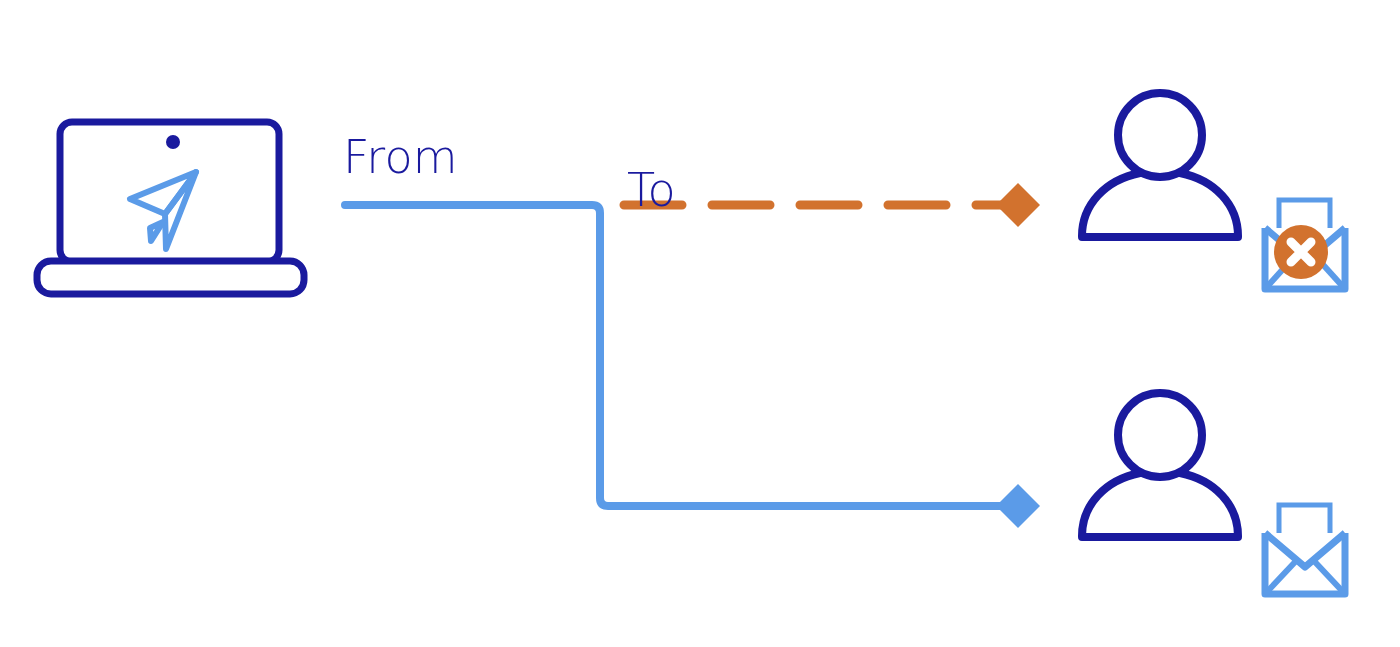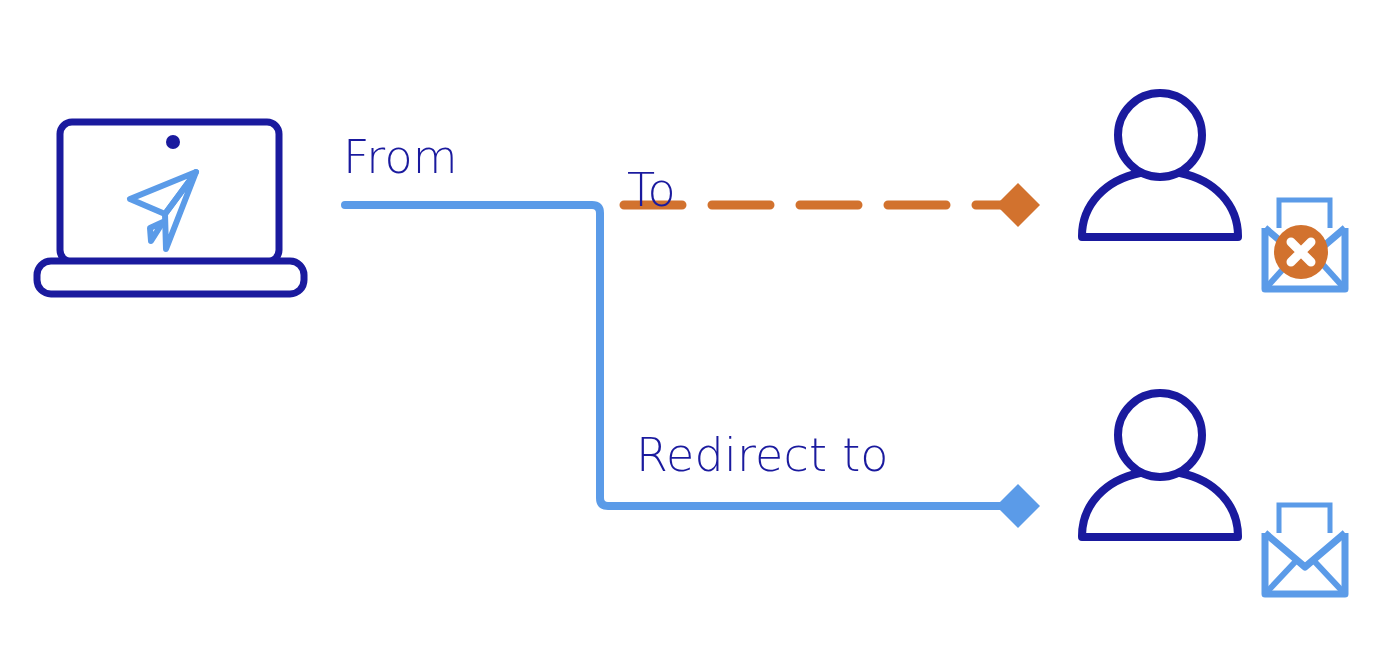--- a/index.html
+++ b/index.html
@@ -113,15 +113,14 @@
         <path d="M 1265 594 L 1295 562" fill="none" stroke="#5b9be8" stroke-width="6"></path>
         <path d="M 1345 594 L 1315 562" fill="none" stroke="#5b9be8" stroke-width="6"></path>
       </g>
     </g>
   </svg>
 
   <div class="lbl" id="label-from">From</div>
 
   <div class="lbl" id="label-to">To</div>
 
-  <div class="lbl" id="label-redirect">Redirect to</div>
 
 </div>
 
 </body></html>

